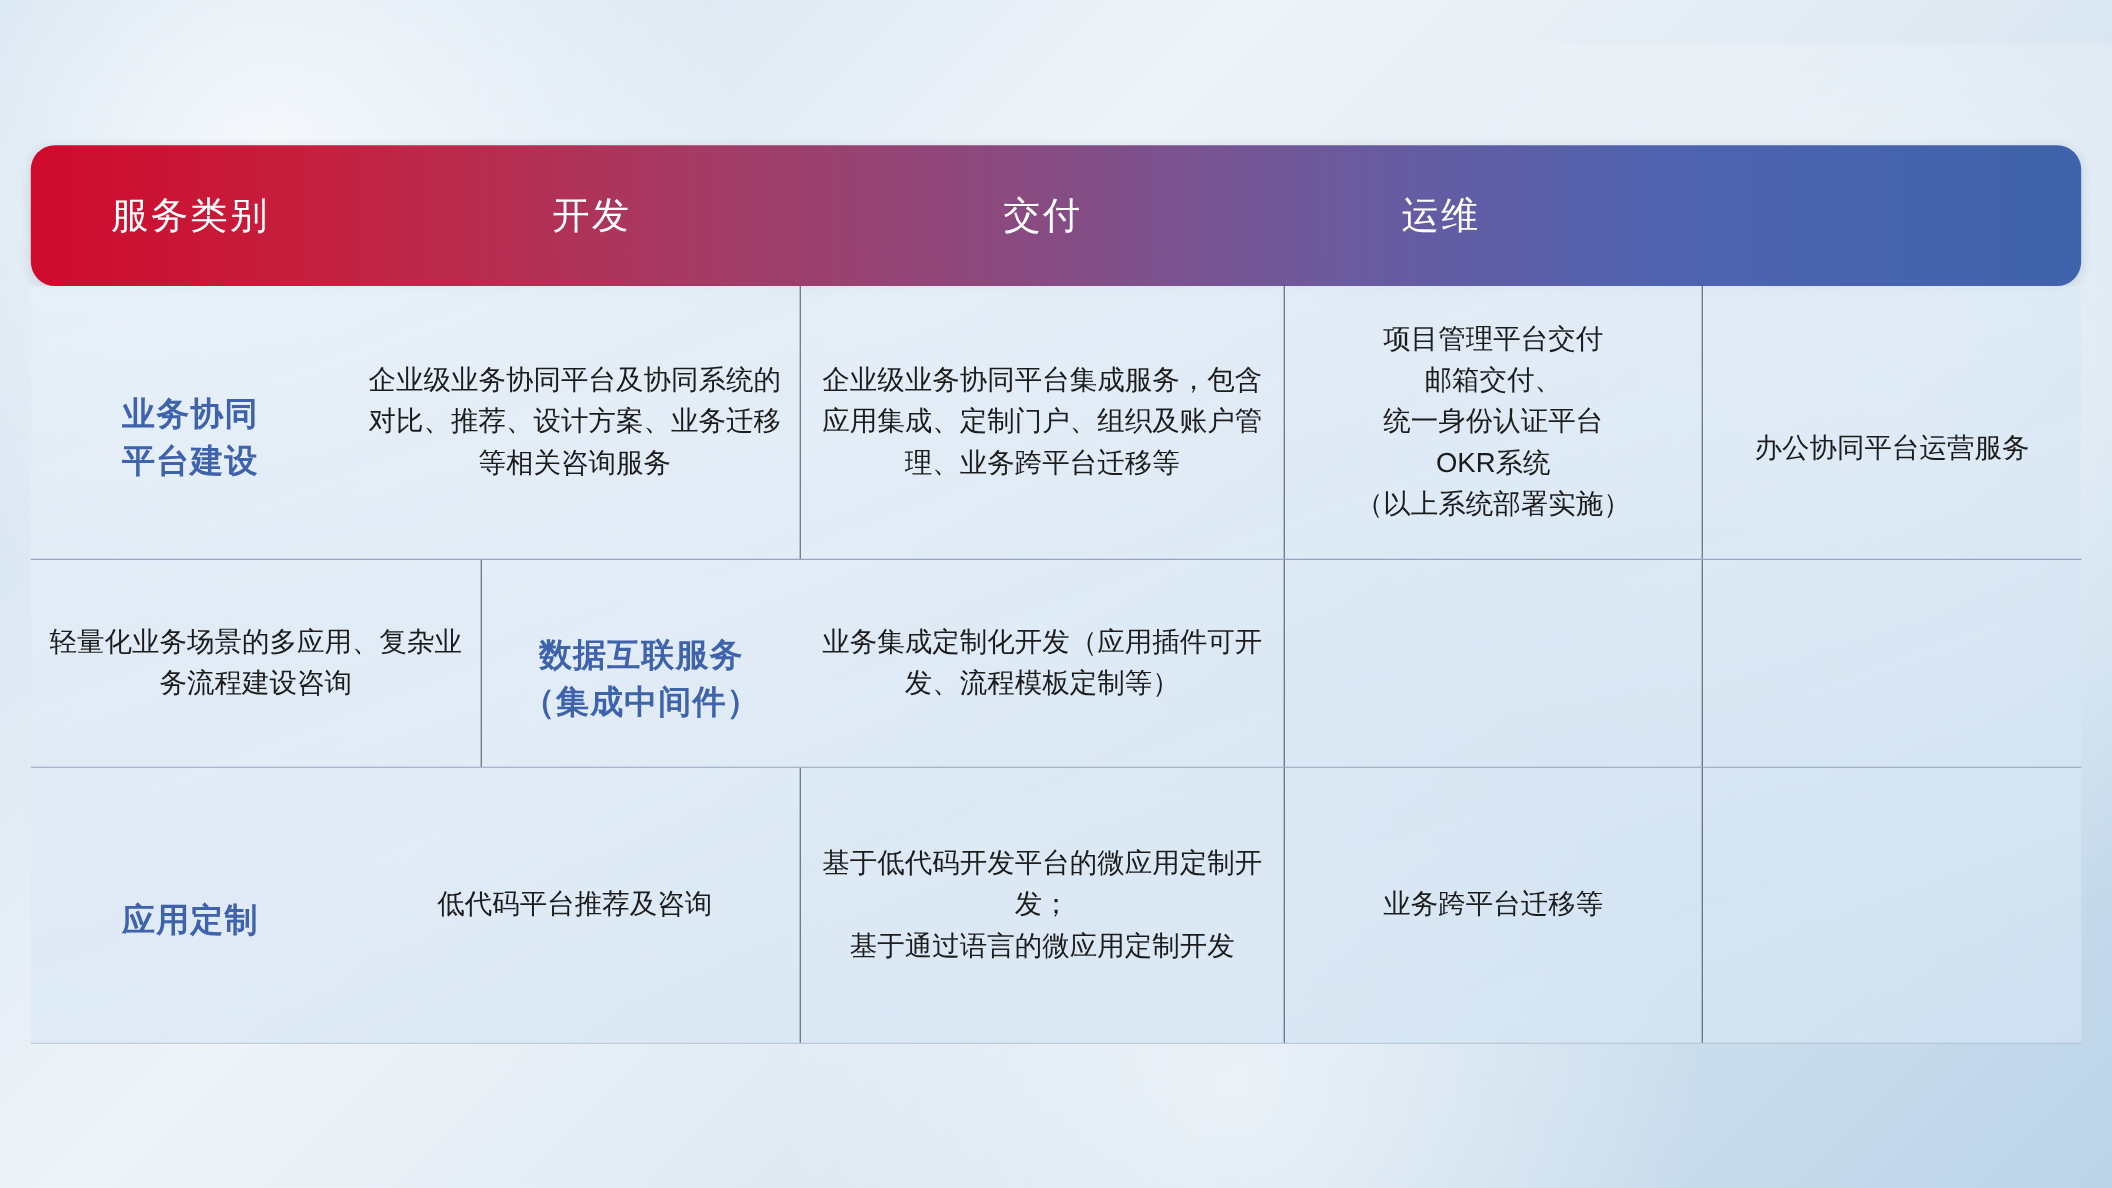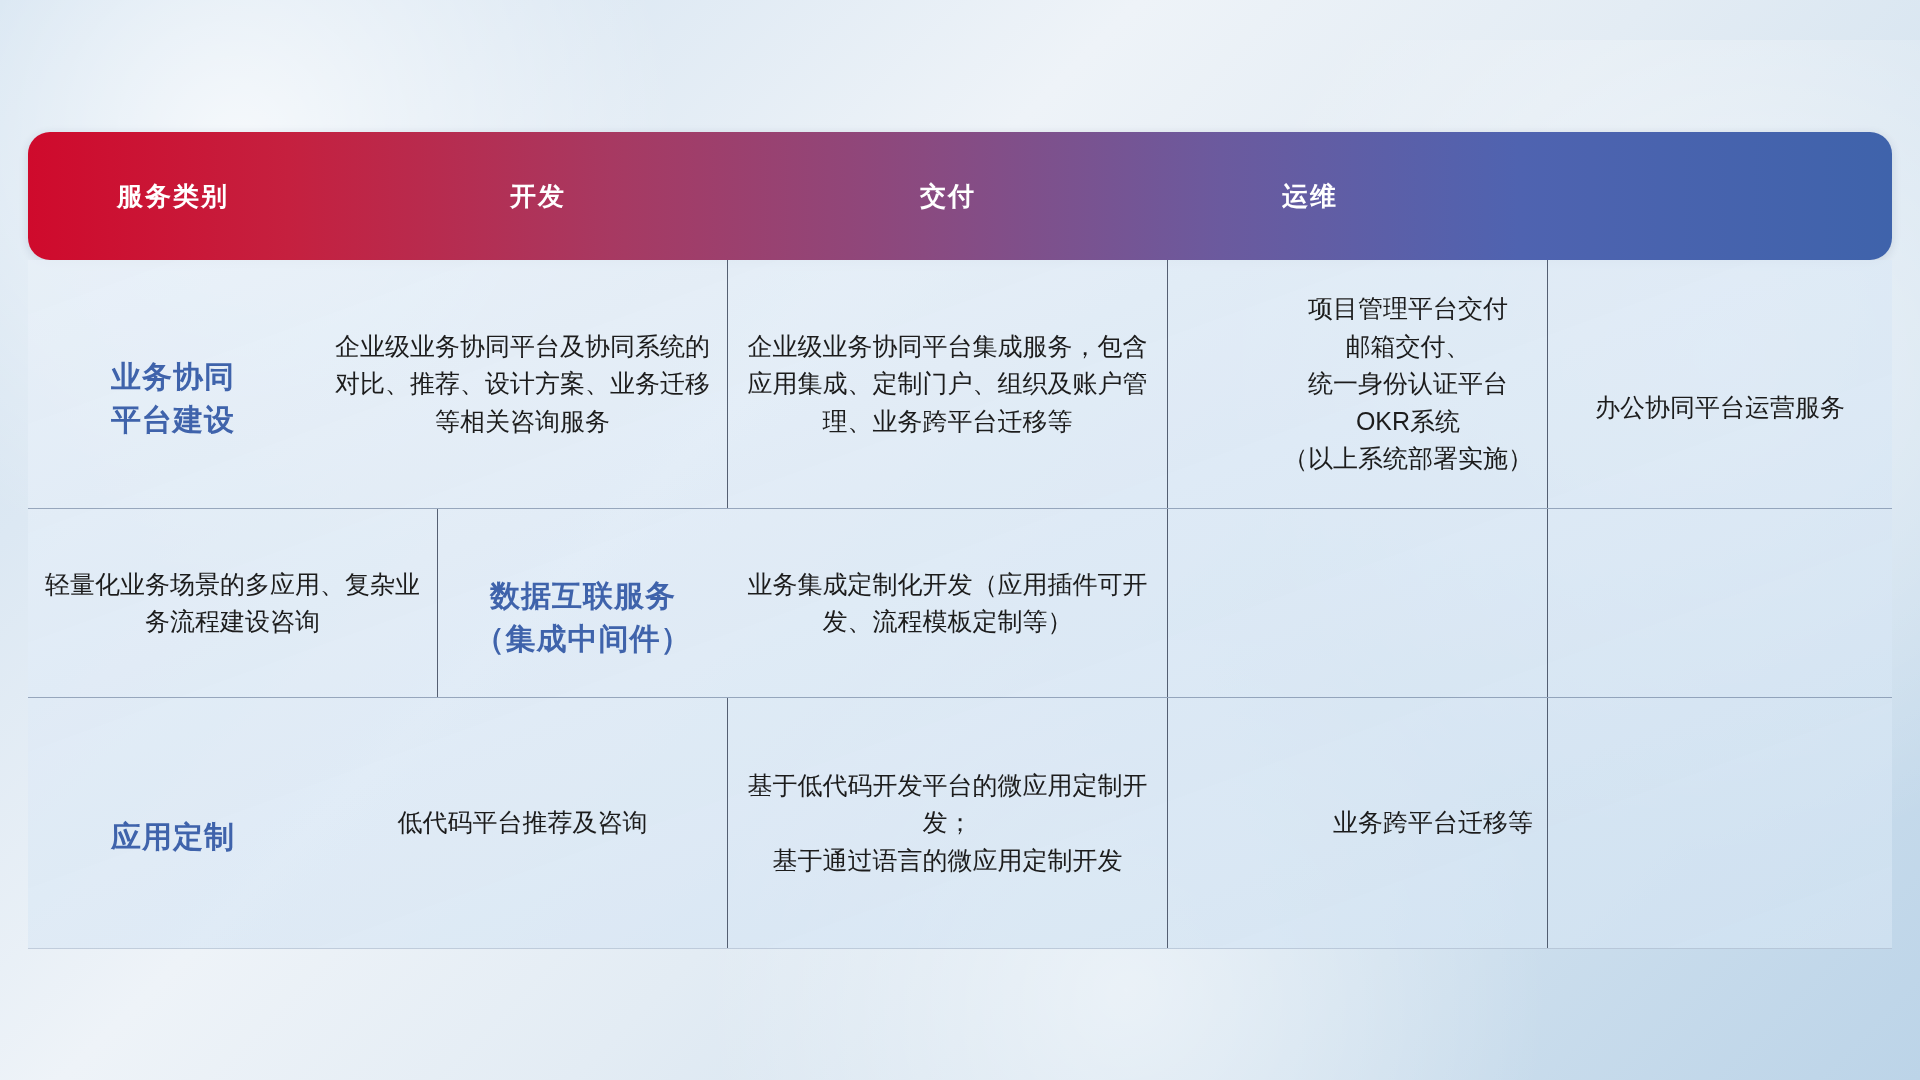--- a/index.html
+++ b/index.html
@@ -51,22 +51,22 @@
     border-radius: 22px;
     overflow: hidden;
     background: linear-gradient(90deg, #cf0a2c 0%, #c5203f 14%, #a63a63 32%, #8a4a80 48%, #6b5a9e 64%, #4f63b0 80%, #3f63ab 100%);
     box-shadow: 0 2px 10px rgba(40,60,90,0.14);
   }
   .table-header .hcell {
     display: flex;
     align-items: center;
     justify-content: center;
     color: #ffffff;
-    font-size: 26px;
-    font-weight: bold;
+    font-size: 34px;
+    font-weight: normal;
     letter-spacing: 2px;
   }
 
   
   .table-body {
     background: linear-gradient(160deg, rgba(232,240,248,0.82) 0%, rgba(222,234,246,0.80) 40%, rgba(210,227,242,0.78) 100%);
     border-bottom: 1px solid rgba(120,140,165,0.35);
   }
   .trow {
     display: flex;
@@ -93,21 +93,21 @@
     font-weight: bold;
     letter-spacing: 1px;
     line-height: 1.45;
     margin-top: 28px;
   }
 
   
   .c0 { width: 290px; }
   .c1 { width: 410px; }
   .c2 { width: 440px; }
-  .c3 { width: 380px; justify-content: flex-end; }
+  .c3 { width: 380px; }
   .c4 { width: 344px; }
 
   .r0 { min-height: 248px; }
   .r1 { min-height: 188px; }
   .r2 { min-height: 250px; }
 
   .cell-text { white-space: pre-line; }
 </style>
 </head>
 <body>

